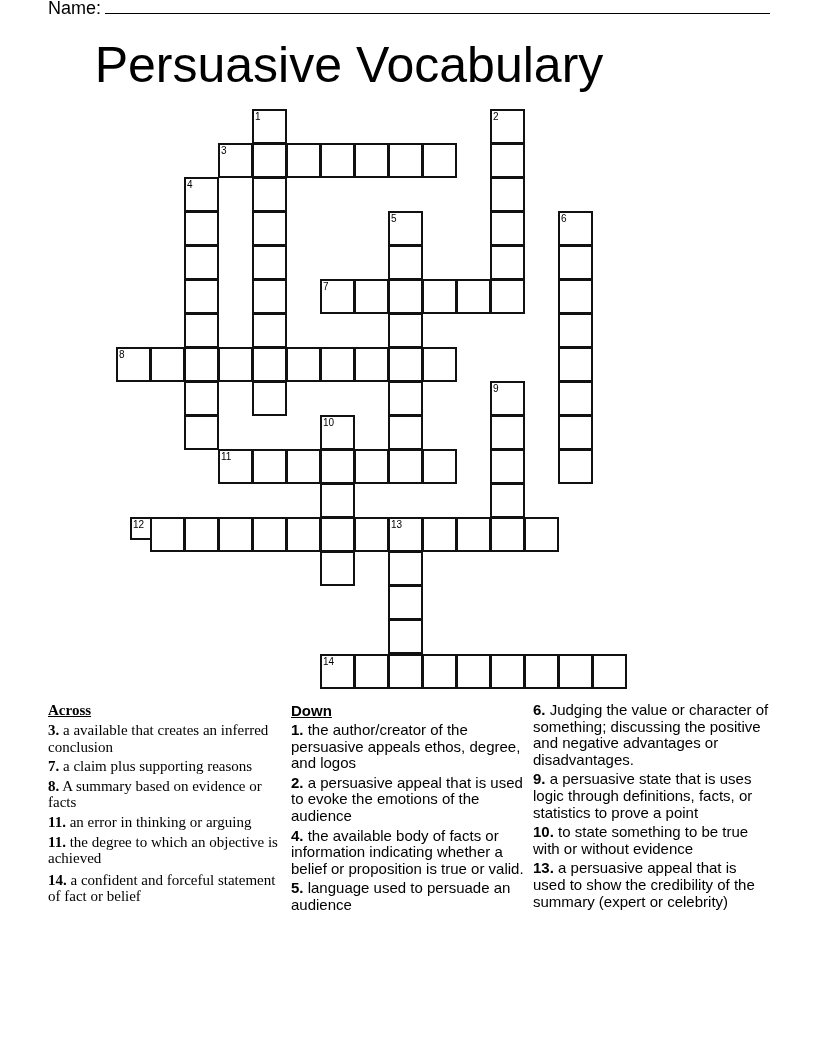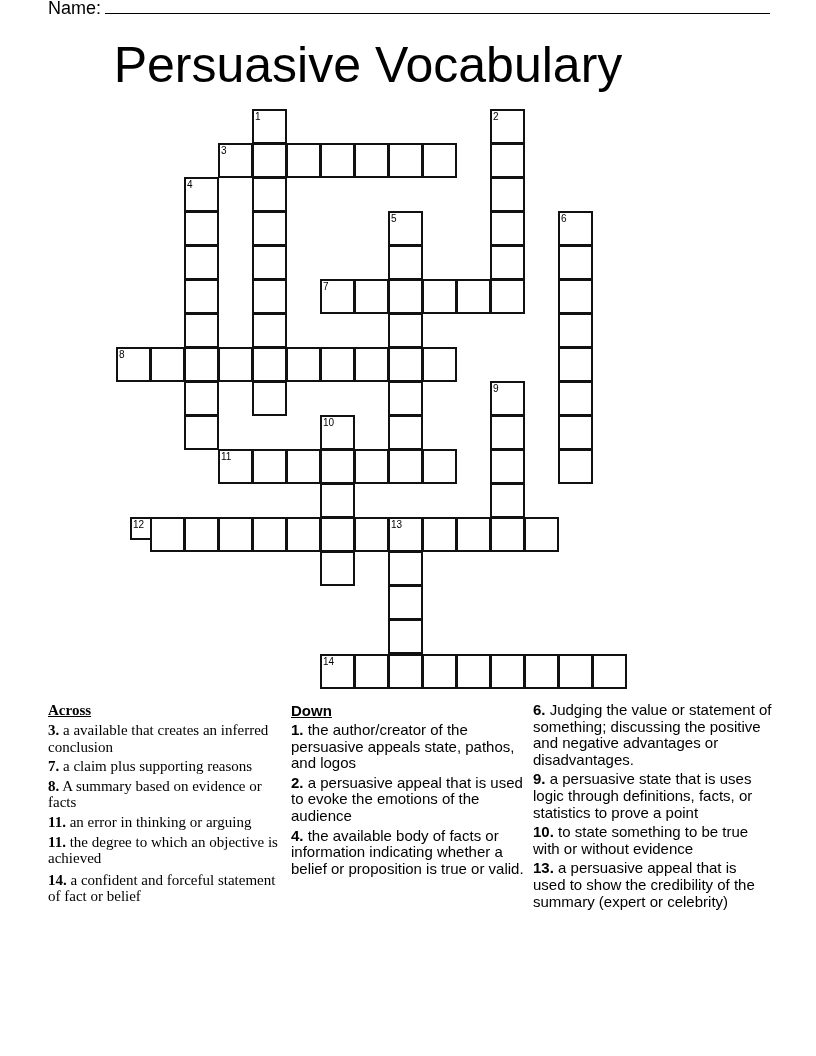--- a/index.html
+++ b/index.html
@@ -1,19 +1,19 @@
 <!DOCTYPE html>
 <html><head>
 <meta charset="utf-8">
 <style>
   html, body { margin:0; padding:0; background:#fff; }
   body { width:816px; height:1056px; position:relative; overflow:hidden; font-family:"Liberation Sans", sans-serif; color:#000; }
   .name-line { position:absolute; left:48px; top:-2px; font-size:18px; white-space:nowrap; }
   .name-line .blank { display:inline-block; width:665px; border-bottom:1px solid #000; height:15px; vertical-align:baseline; margin-left:4px; }
-  .title { position:absolute; left:0; width:698px; top:30px; text-align:center; font-size:50px; line-height:70px;margin-left:19px; }
+  .title { position:absolute; left:0; width:698px; top:30px; text-align:center; font-size:50px; line-height:70px; }
   .grid { position:absolute; left:117px; top:110px; width:560px; height:590px; }
   .cell { position:absolute; width:34px; height:34px; box-sizing:border-box; border:2px solid #111; background:#fff; margin-left:-1px; margin-top:-1px; }
   .cell .num { position:absolute; left:1px; top:0px; font-size:10px; line-height:11px; }
   .clues { position:absolute; top:702px; font-size:15px; line-height:16.6px; }
   .clues h3 { margin:0 0 3px 0; font-size:15px; font-weight:bold; text-decoration:underline; line-height:17px; }
   .clue { margin-bottom:3px; }
   .clue b { font-weight:bold; }
   .col1 { left:48px; width:230px;font-family:Liberation Serif, serif; }
   .col2 { left:291px; width:235px; }
   .col3 { left:533px; width:240px; top:702px; }
@@ -157,23 +157,24 @@
   <div class="clue"><b>3.</b> <span>a available that creates an inferred conclusion</span></div>
   <div class="clue"><b>7.</b> <span>a claim plus supporting reasons</span></div>
   <div class="clue"><b>8.</b> <span>A summary based on evidence or facts</span></div>
   <div class="clue"><b>11.</b> <span>an error in thinking or arguing</span></div>
   <div class="clue" style="margin-bottom:5px"><b>11.</b> <span>the degree to which an objective is achieved</span></div>
   <div class="clue"><b>14.</b> <span>a confident and forceful statement of fact or belief</span></div>
 </div>
 
 <div class="clues col2">
   <h3>Down</h3>
-  <div class="clue"><b>1.</b> <span>the author/creator of the persuasive appeals state, pathos, and logos</span></div>
+  <div class="clue"><b>1.</b> <span>the author/creator of the persuasive appeals ethos, degree, and logos</span></div>
   <div class="clue"><b>2.</b> <span>a persuasive appeal that is used to evoke the emotions of the audience</span></div>
   <div class="clue"><b>4.</b> <span>the available body of facts or information indicating whether a belief or proposition is true or valid.</span></div>
+  <div class="clue"><b>5.</b> <span>language used to persuade an audience</span></div>
 </div>
 
 <div class="clues col3">
-  <div class="clue"><b>6.</b> <span>Judging the value or statement of something; discussing the positive and negative advantages or disadvantages.</span></div>
+  <div class="clue"><b>6.</b> <span>Judging the value or character of something; discussing the positive and negative advantages or disadvantages.</span></div>
   <div class="clue"><b>9.</b> <span>a persuasive state that is uses logic through definitions, facts, or statistics to prove a point</span></div>
   <div class="clue"><b>10.</b> <span>to state something to be true with or without evidence</span></div>
   <div class="clue"><b>13.</b> <span>a persuasive appeal that is used to show the credibility of the summary (expert or celebrity)</span></div>
 </div>
 
 </body></html>

